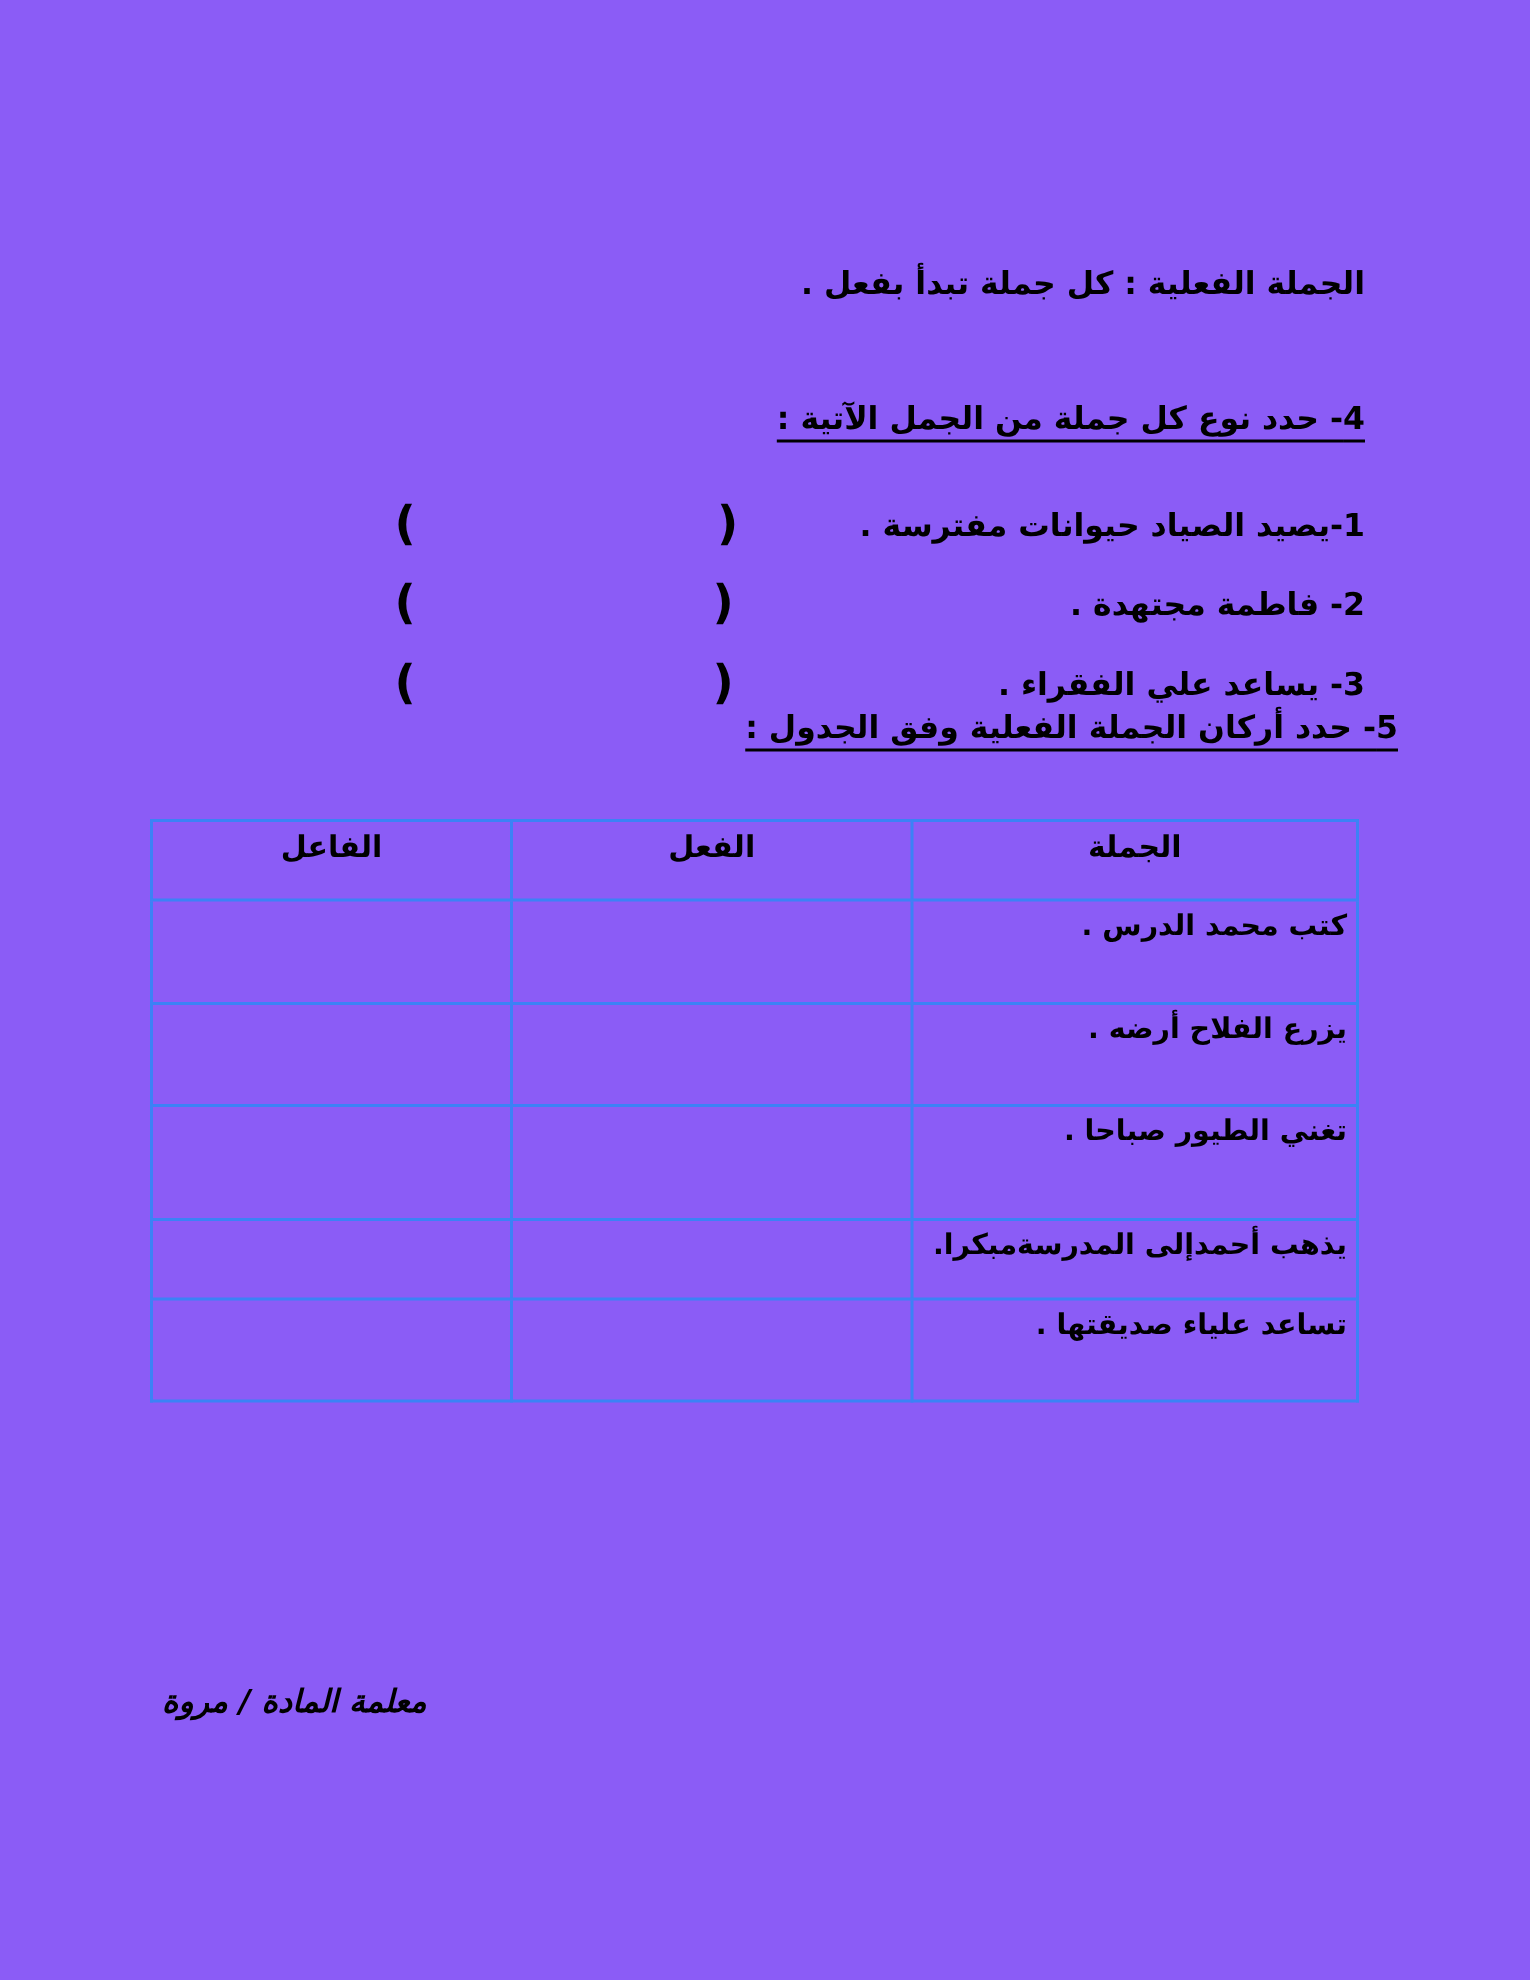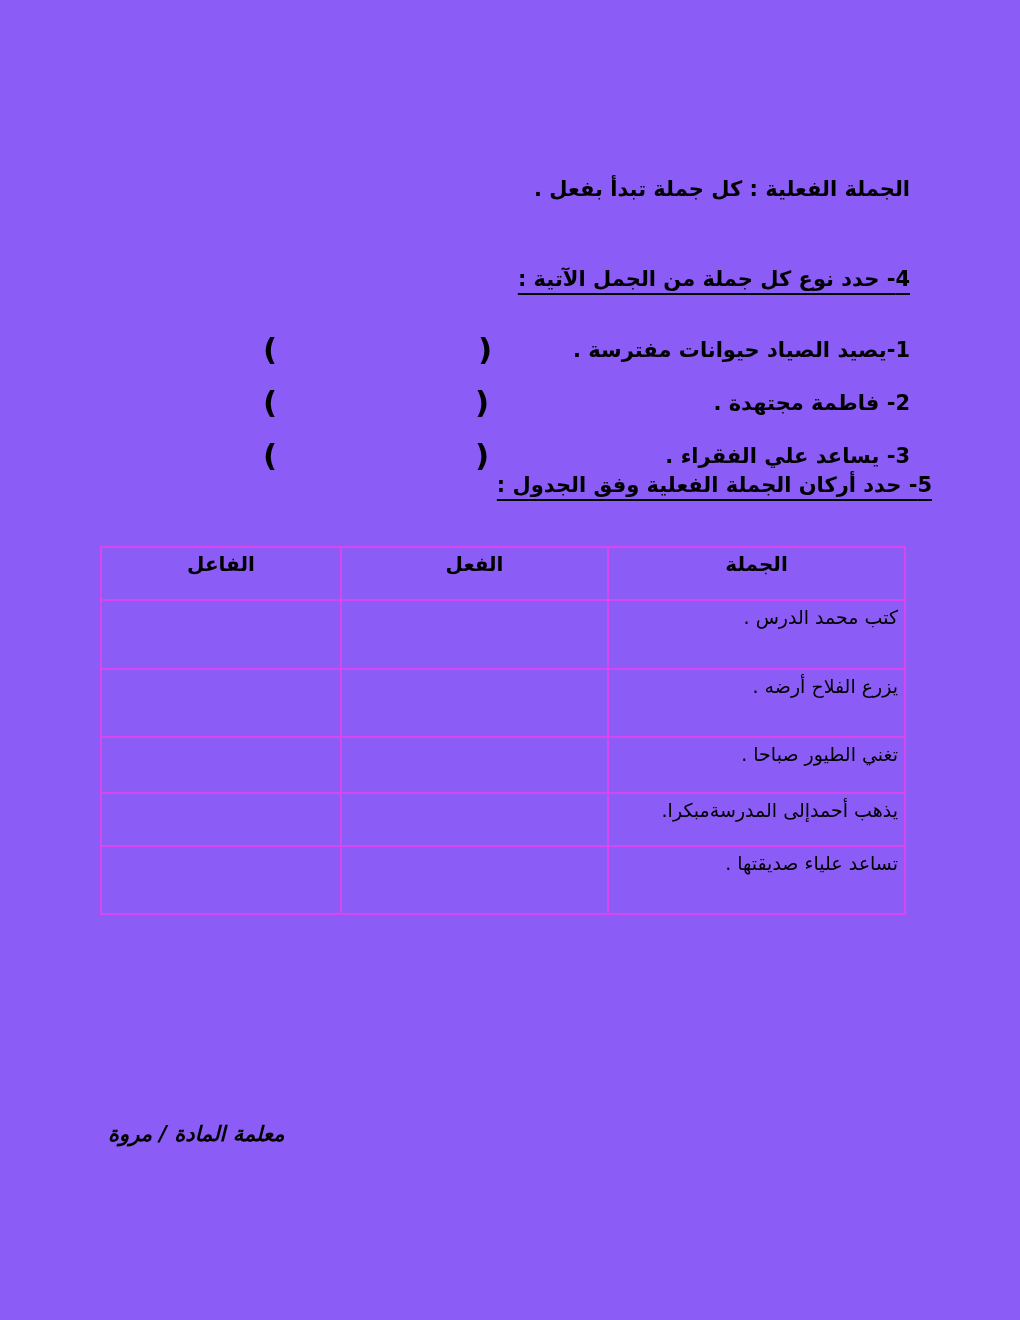--- a/index.html
+++ b/index.html
@@ -37,34 +37,34 @@
   .answers-table {
     position: absolute;
     left: 100px;
     top: 546px;
     width: 804px;
     border-collapse: collapse;
     table-layout: fixed;
     direction: rtl;
   }
   .answers-table th, .answers-table td {
-    border: 2px solid #d946ef;
+    border: 2px solid #3b82f6;
     padding: 0;
     overflow: hidden;
   }
   .answers-table th {
     font-size: 20px;
     font-weight: bold;
     text-align: center;
     vertical-align: top;
     padding-top: 4px;
   }
   .answers-table td.sentence-cell {
     font-size: 19px;
-    font-weight: normal;
+    font-weight: bold;
     text-align: right;
     vertical-align: top;
     direction: rtl;
     white-space: nowrap;
     padding: 5px 6px 0 0;
   }
   .answers-table td.blank-cell {
     vertical-align: top;
   }
   .signature {
@@ -117,21 +117,21 @@
     <tr style="height:69px">
       <td class="sentence-cell">كتب محمد الدرس .</td>
       <td class="blank-cell"></td>
       <td class="blank-cell"></td>
     </tr>
     <tr style="height:68px">
       <td class="sentence-cell">يزرع الفلاح أرضه .</td>
       <td class="blank-cell"></td>
       <td class="blank-cell"></td>
     </tr>
-    <tr style="height:56px">
+    <tr style="height:76px">
       <td class="sentence-cell">تغني الطيور صباحا .</td>
       <td class="blank-cell"></td>
       <td class="blank-cell"></td>
     </tr>
     <tr style="height:53px">
       <td class="sentence-cell">يذهب أحمدإلى المدرسةمبكرا.</td>
       <td class="blank-cell"></td>
       <td class="blank-cell"></td>
     </tr>
     <tr style="height:68px">

